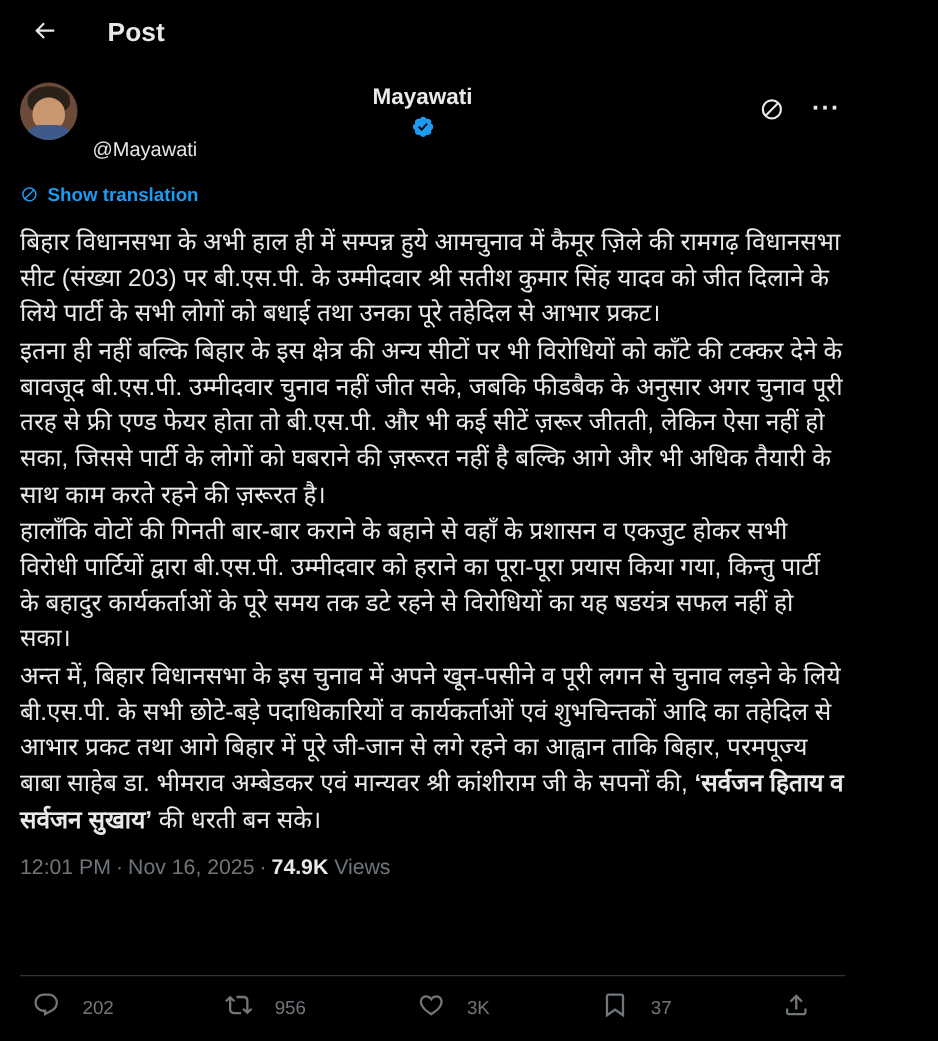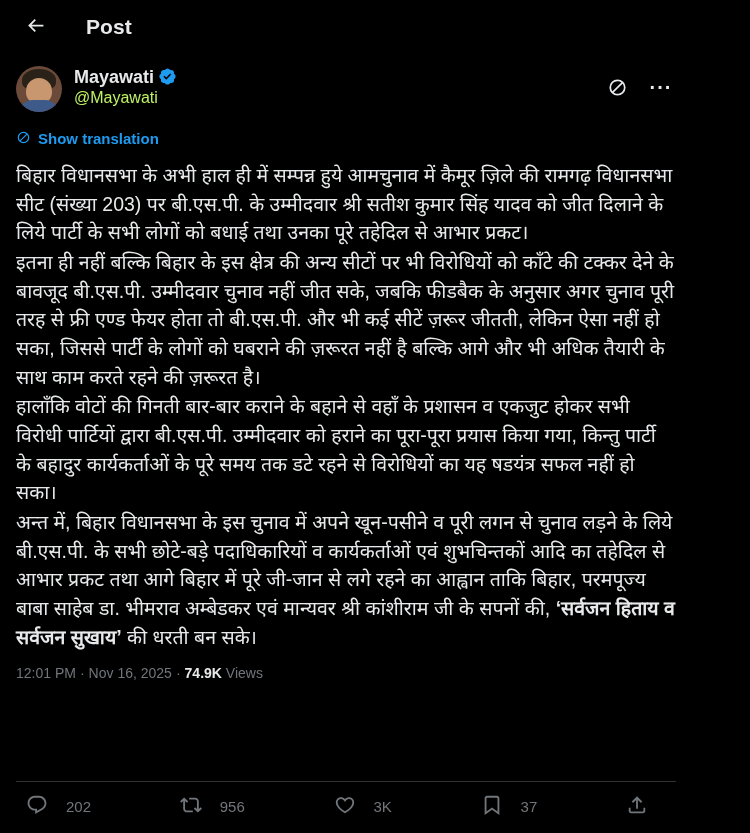--- a/index.html
+++ b/index.html
@@ -88,34 +88,35 @@
     background: #3d5a8a;
   }
   .names {
     margin-left: 12px;
     flex: 1 1 auto;
     min-width: 0;
     padding-top: 1px;
   }
   .name-line {
     display: flex;
-    align-items: flex-start;
+    align-items: center;
     gap: 4px;
+    flex-direction: column;
   }
   .display-name {
     font-size: 18px;
     font-weight: bold;
     color: #e7e9ea;
     cursor: pointer;
   }
   .verified { width: 19px; height: 19px; flex: 0 0 auto; }
   .verified svg { width: 19px; height: 19px; fill: #1d9bf0; display: block; }
   .handle {
     font-size: 16px;
-    color: #bef264;
+    color: #e5e5e5;
     margin-top: 1px;
   }
   .author-actions {
     display: flex;
     align-items: center;
     gap: 14px;
     flex: 0 0 auto;
     padding-top: 6px;
   }
   .circle-icon {
@@ -157,21 +158,21 @@
     line-height: 1.47;
     color: #e7e9ea;
     font-family: "Liberation Sans", sans-serif;
   }
   .tweet-body p { margin-bottom: 1px; }
   .tweet-body b { font-weight: bold; margin-top: 16px; }
 
   
   .meta {
     margin-top: 14px;
-    font-size: 14px;
+    font-size: 17px;
     color: #71767b;
     padding-bottom: 13px;
   }
   .meta b { color: #e7e9ea; font-weight: bold; }
   .meta .sep { padding: 0 4px; }
 
   
   .divider {
     height: 1px;
     background: #2f3336;

